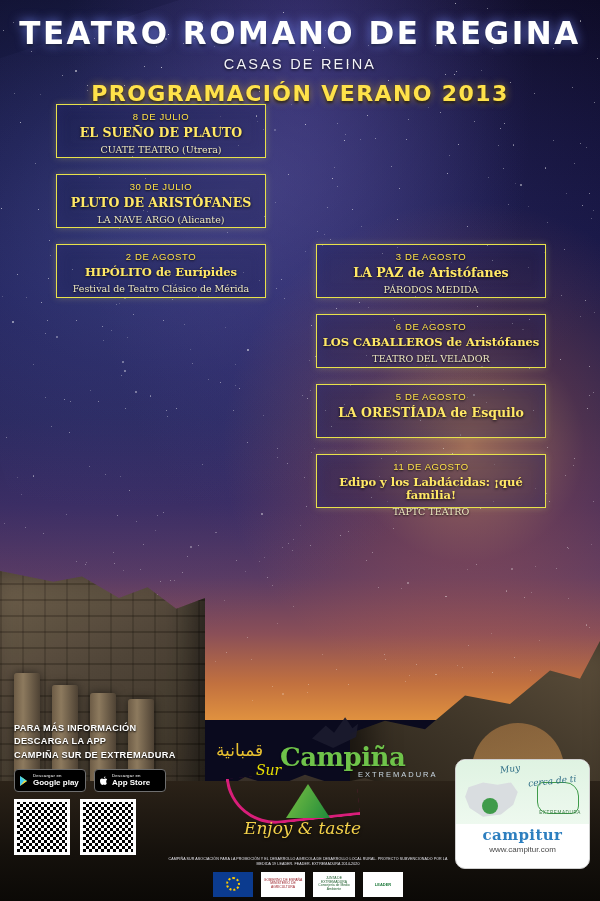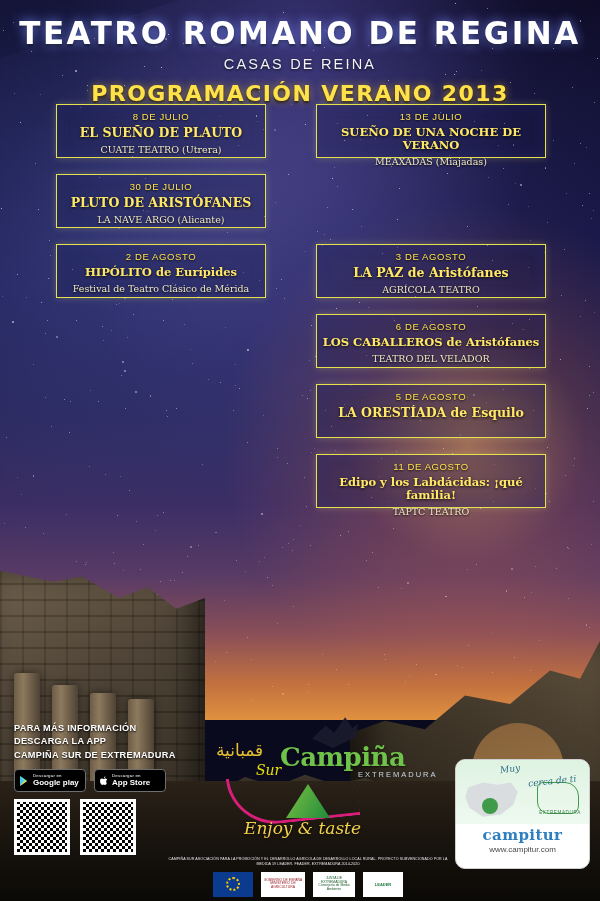--- a/index.html
+++ b/index.html
@@ -760,45 +760,40 @@
   </div>
 
   <div class="grid">
 
     <div class="row">
       <div class="card left h54">
         <div class="c-date">8 DE JULIO</div>
         <div class="c-name">EL SUEÑO DE PLAUTO</div>
         <div class="c-comp">CUATE TEATRO (Utrera)</div>
       </div>
-      <div class="card right h54">
-        <div class="c-date">13 DE JULIO</div>
-        <div class="c-name sm">SUEÑO DE UNA NOCHE DE VERANO</div>
-        <div class="c-comp">MEAXADAS (Miajadas)</div>
-      </div>
     </div>
 
     <div class="row">
       <div class="card left h54">
         <div class="c-date">30 DE JULIO</div>
         <div class="c-name">PLUTO DE ARISTÓFANES</div>
         <div class="c-comp">LA NAVE ARGO (Alicante)</div>
       </div>
     </div>
 
     <div class="row">
       <div class="card left h54">
         <div class="c-date">2 DE AGOSTO</div>
         <div class="c-name sm">HIPÓLITO de Eurípides</div>
         <div class="c-comp">Festival de Teatro Clásico de Mérida</div>
       </div>
       <div class="card right h54">
         <div class="c-date">3 DE AGOSTO</div>
         <div class="c-name">LA PAZ de Aristófanes</div>
-        <div class="c-comp">AGRÍCOLA TEATRO</div>
+        <div class="c-comp">PÁRODOS MEDIDA</div>
       </div>
     </div>
 
     <div class="row">
       <div class="card wide h54">
         <div class="c-date">6 DE AGOSTO</div>
         <div class="c-name sm">LOS CABALLEROS de Aristófanes</div>
         <div class="c-comp">TEATRO DEL VELADOR</div>
       </div>
     </div>

